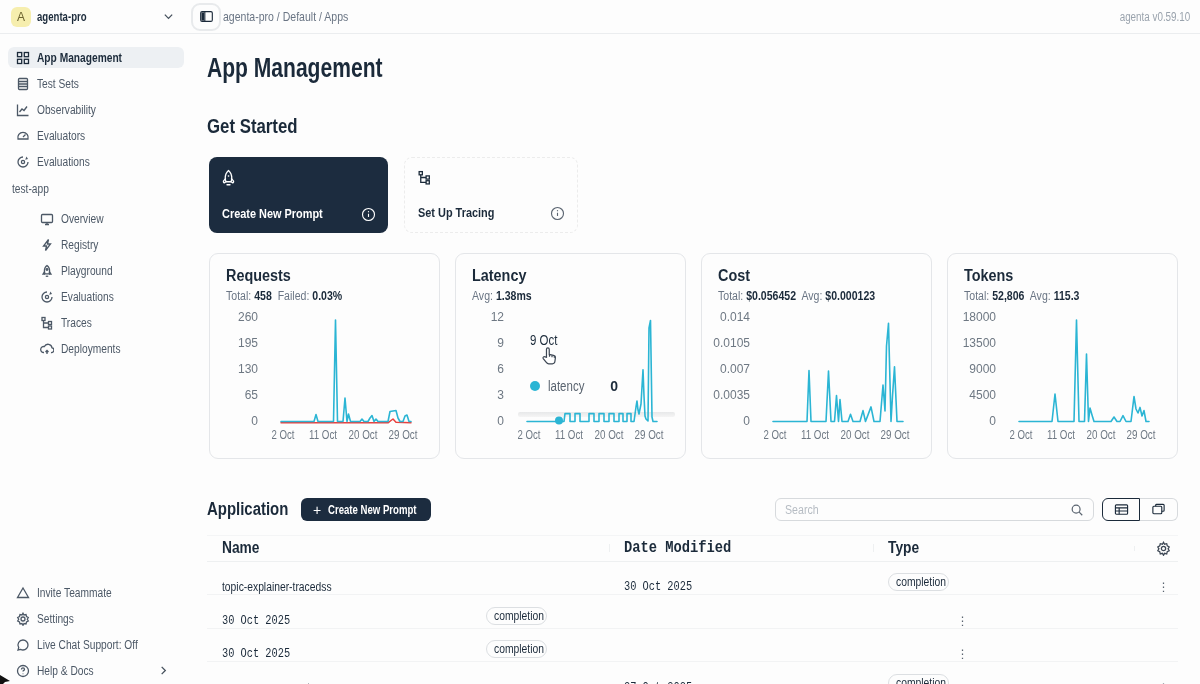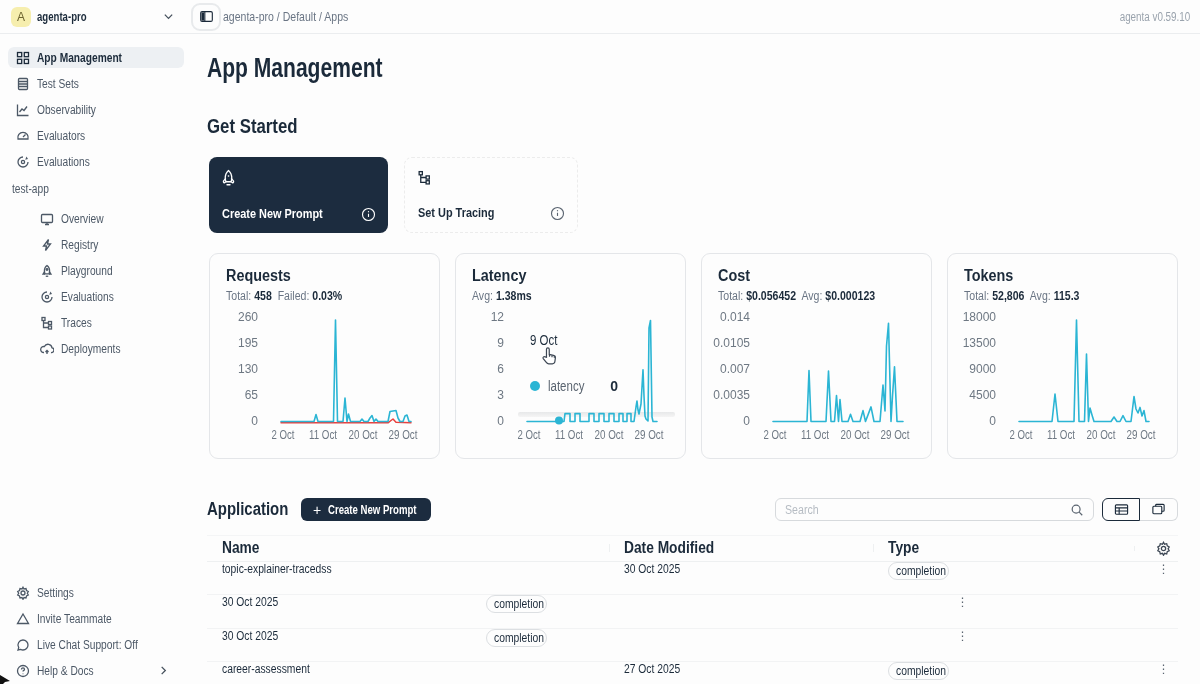--- a/index.html
+++ b/index.html
@@ -105,22 +105,22 @@
 .seg-btn.first { border-radius:6px 0 0 6px; border-color:#1b2a3a; z-index:2; }
 .seg-btn.last { border-radius:0 6px 6px 0; border-left:none; }
 
 .table { margin-top:14px; margin-left:0; margin-right:22px; }
 .thead { display:flex; height:27px; align-items:center; border-bottom:1px solid #eef0f1; position:relative; }
 .thead::before { content:""; position:absolute; top:0; left:0; right:0; border-top:1px solid #f4f5f6;}
 .th { font-size:16px; font-weight:bold; color:#1b2a3a; padding-left:15px; position:relative; }
 .th + .th::before, .thx::before {
   content:""; position:absolute; left:0; top:5px; bottom:5px; width:1px; background:#eef0f1;
 }
-.c1 { width:402px; } .c2 { width:264px; } .c3 { width:261px;text-decoration:underline; } .c4 { flex:1; }
-.trow { display:flex; height:33.4px; align-items:flex-start; border-bottom:1px solid #f2f3f4; }
+.c1 { width:402px; } .c2 { width:264px;font-family:Liberation Mono, monospace; } .c3 { width:261px;text-decoration:underline; } .c4 { flex:1; }
+.trow { display:flex; height:33.4px; align-items:flex-end; border-bottom:1px solid #f2f3f4; }
 .td { font-size:12px; color:#1b2a3a; padding-left:15px; }
 .tag {
   display:inline-block; border:1px solid #dcdfe2; border-radius:9px;
   font-size:12px; color:#1b2a3a; padding:0 7px; background:#fdfdfd;
   width:61px; height:18px; line-height:17px; overflow:hidden;
 }
 .tag .cx, .td .cx, .th .cx { transform:scaleX(.86); }
 .dots { text-align:center; color:#5a6470; }
 .thx { position:relative; display:flex; justify-content:center; }
 </style>
@@ -231,30 +231,30 @@
         <svg width="14" height="14" viewBox="0 0 14 14" fill="none" stroke="#4c5866" stroke-width="1.3">
           <path d="M4 10.5a3 3 0 1 1 .4-5.9 4 4 0 0 1 7.6 1.2A2.4 2.4 0 0 1 11 10.5"></path>
           <path d="M7 12V8.5M5.5 10L7 8.5 8.5 10"></path>
         </svg>
         <span class="cx">Deployments</span>
       </div>
   </div>
   <div class="sbottom">
     <div class="mitem">
         <svg width="14" height="14" viewBox="0 0 14 14" fill="none" stroke="#4c5866" stroke-width="1.3">
+          <path d="M7 2L12.5 11.5H1.5z"></path>
+        </svg>
+        <span class="cx">Invite Teammate</span>
+      </div>
+    <div class="mitem">
+        <svg width="14" height="14" viewBox="0 0 14 14" fill="none" stroke="#4c5866" stroke-width="1.3">
           <circle cx="7" cy="7" r="2"></circle>
           <path d="M7 1.2l1 1.8 2-.5.5 2 1.8 1-1 1.8 1 1.7-1.8 1-.5 2-2-.5-1 1.8-1-1.8-2 .5-.5-2-1.8-1 1-1.7-1-1.8 1.8-1 .5-2 2 .5z"></path>
         </svg>
         <span class="cx">Settings</span>
-      </div>
-    <div class="mitem">
-        <svg width="14" height="14" viewBox="0 0 14 14" fill="none" stroke="#4c5866" stroke-width="1.3">
-          <path d="M7 2L12.5 11.5H1.5z"></path>
-        </svg>
-        <span class="cx">Invite Teammate</span>
       </div>
     <div class="mitem">
         <svg width="14" height="14" viewBox="0 0 14 14" fill="none" stroke="#4c5866" stroke-width="1.3">
           <path d="M7 2a5 5 0 0 1 0 10c-1 0-1.6-.2-2.4-.6L2 12l.7-2.4A5 5 0 0 1 7 2z"></path>
         </svg>
         <span class="cx">Live Chat Support: Off</span>
       </div>
     <div class="mitem">
         <svg width="14" height="14" viewBox="0 0 14 14" fill="none" stroke="#4c5866" stroke-width="1.3">
           <circle cx="7" cy="7" r="5.5"></circle>

